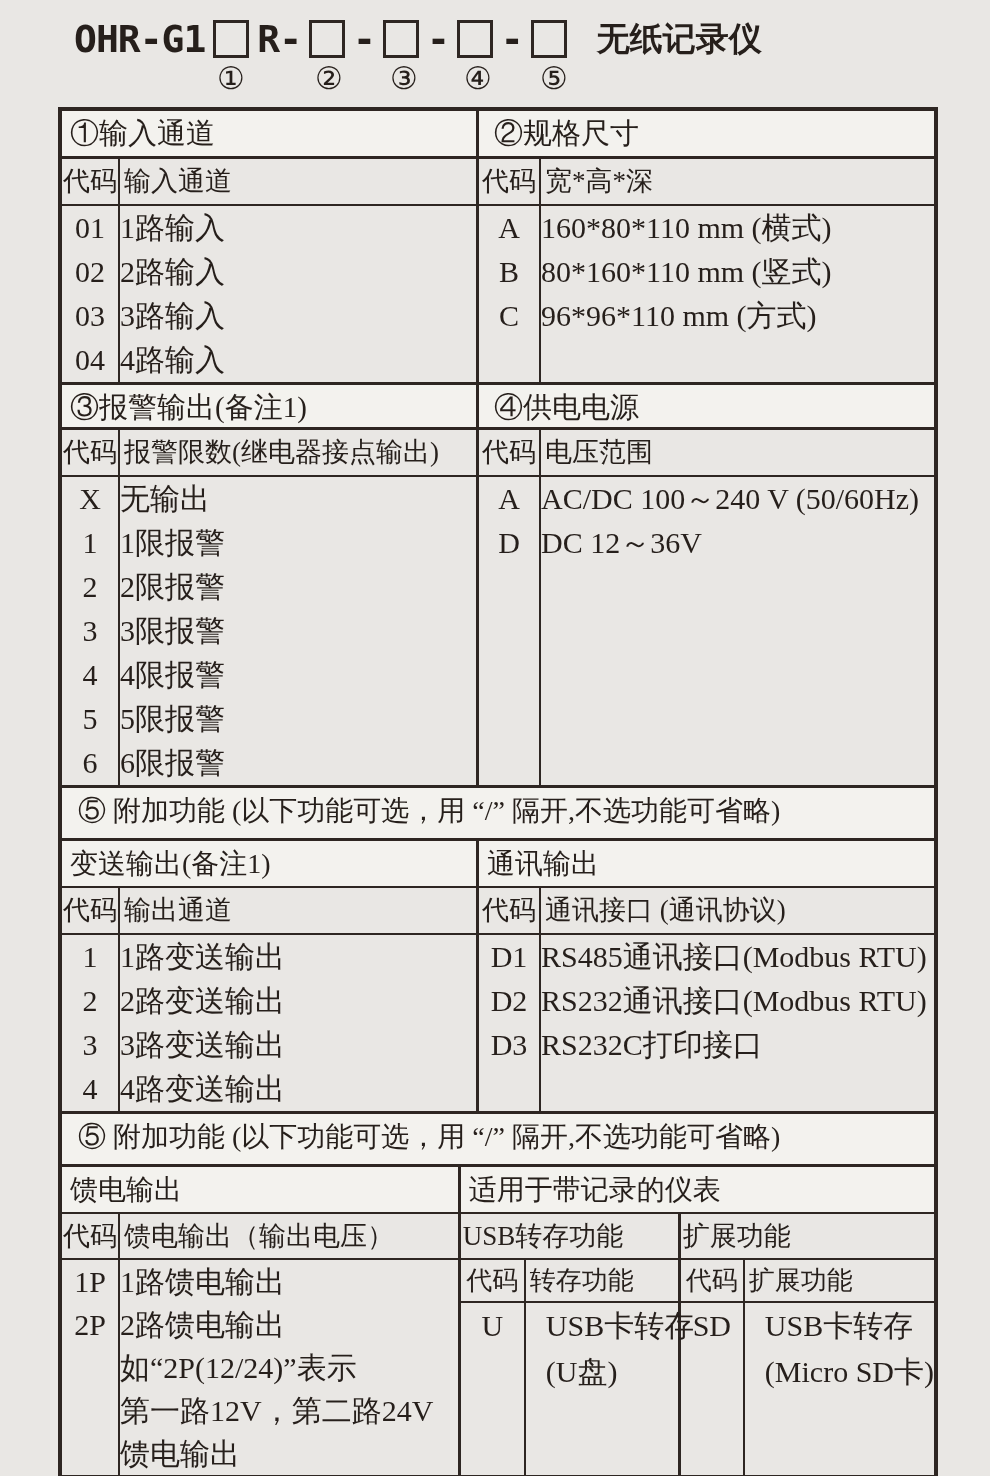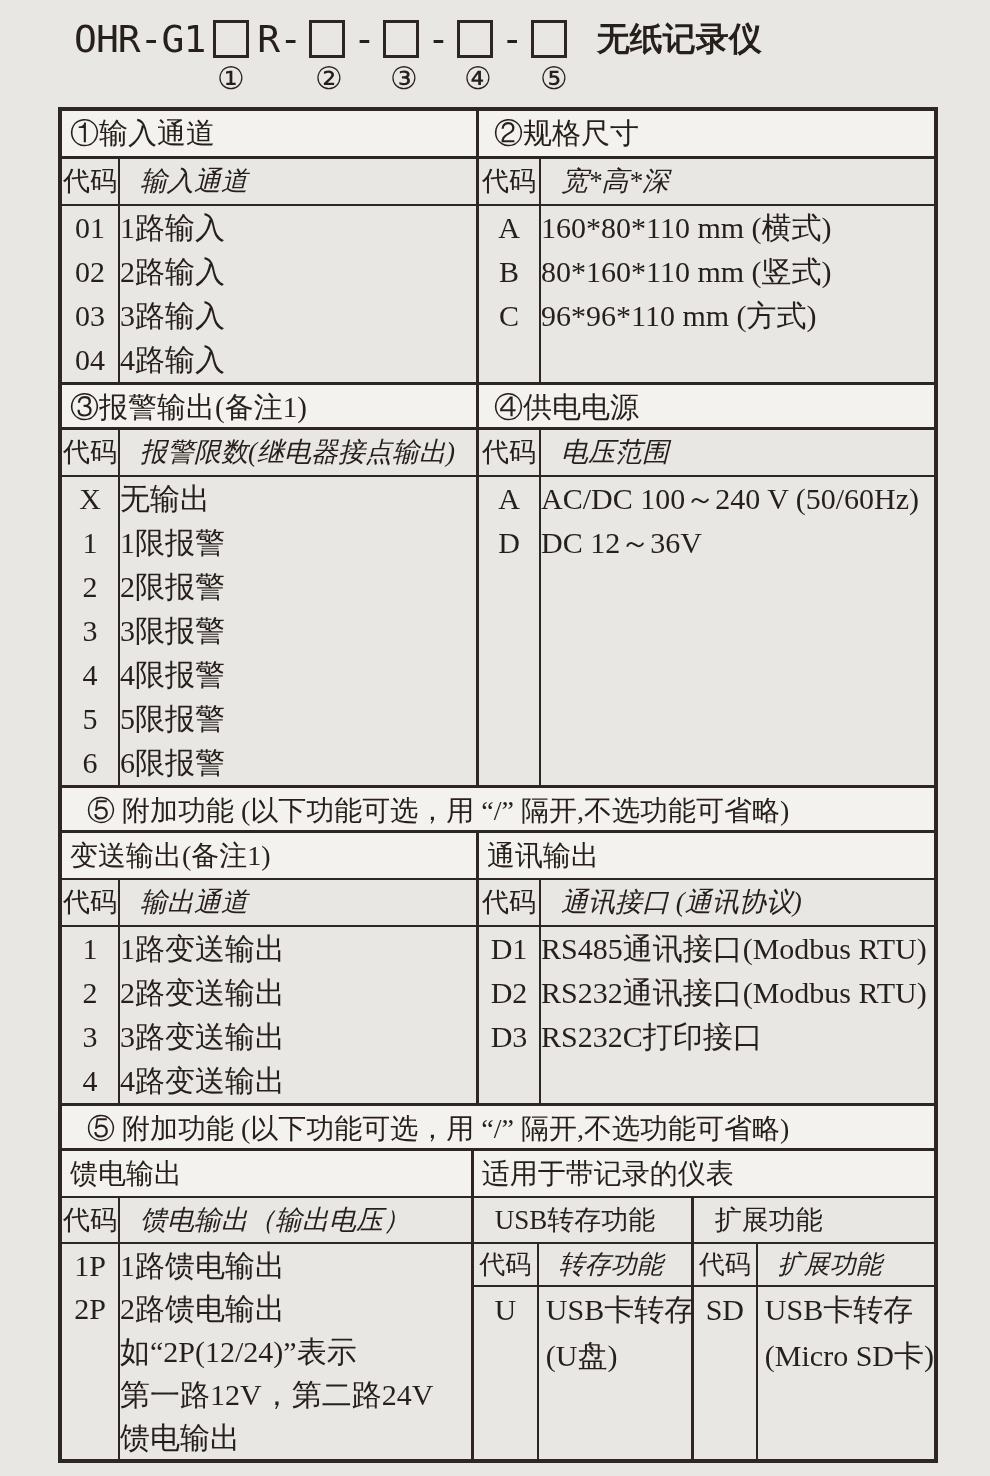--- a/index.html
+++ b/index.html
@@ -19,21 +19,21 @@
   }
 
   
   .title-row{
     position:absolute; left:74px; top:16px;
     display:flex; align-items:center; gap:8px;
     height:46px;
   }
   .model{
     font-family:"DejaVu Sans Mono","Liberation Mono",monospace;
-    font-weight:normal; font-size:38px; line-height:46px;
+    font-weight:bold; font-size:38px; line-height:46px;
     letter-spacing:-1px; white-space:nowrap;
   }
   .slot{
     width:36px; height:38px;
     border:3px solid var(--bc);
     display:inline-block; flex:0 0 auto;
   }
   .prod{
     font-family:"Liberation Sans","DejaVu Sans",sans-serif;
     font-weight:bold; font-size:33px; line-height:46px;
@@ -52,39 +52,39 @@
     background:var(--bg);
   }
   .sechdr{ display:flex; height:48px; border-bottom:3px solid var(--bc); background:var(--hbg); }
   .sechdr .lh{ width:417px; border-right:3px solid var(--bc); }
   .sechdr .rh{ flex:1;padding-left:15px; }
   .hdr-txt{
     font-size:29px; line-height:45px; padding-left:8px;
     white-space:nowrap; overflow:hidden;
   }
   .fullhdr{
-    height:48px; border-bottom:3px solid var(--bc); background:var(--hbg);
-    font-size:28px; line-height:45px; padding-left:25px;
+    height:56px; border-bottom:3px solid var(--bc); background:var(--hbg);
+    font-size:28px; line-height:45px; padding-left:16px;
     white-space:nowrap; overflow:hidden;
   }
   .secbody{ display:flex; }
   .half{ display:flex; flex-direction:column; }
   .half.l{ width:417px; border-right:3px solid var(--bc); }
   .half.r{ flex:1; }
 
   .subhdr{
     height:47px; border-bottom:2px solid var(--bc); background:var(--hbg);
     font-size:28px; line-height:45px; padding-left:8px; white-space:nowrap;
   }
   .colhdr{ display:flex; height:47px; border-bottom:2px solid var(--bc); background:var(--bg); }
   .colhdr .code{ border-right:2px solid var(--bc); text-align:center; }
   .colhdr span, .colhdr div{
     font-size:27px; line-height:44px; white-space:nowrap; overflow:hidden;
   }
-  .colhdr .lbl{ padding-left:20px; flex:1;font-style:italic; }
+  .colhdr .lbl{ padding-left:4px; flex:1; }
 
   .dataarea{ display:flex; flex:1; }
   .codecol{ border-right:2px solid var(--bc); text-align:center; flex:0 0 auto; }
   .desccol{ flex:1; }
   .dcell{
     height:44px; font-size:30px; line-height:44px;
     white-space:nowrap; overflow:hidden;
   }
   .desccol .dcell{ }
 
@@ -97,29 +97,29 @@
 
   
   .s4-left-body{ height:215px; }
   .s4-left-body .dcell{ height:43px; line-height:43px; }
   .subtables{ display:flex; flex:1; }
   .subt{ display:flex; flex-direction:column; }
   .subt.usb{ width:220px; border-right:3px solid var(--bc); }
   .subt.sd{ flex:1; }
   .subt .subhdr2{
     height:46px; border-bottom:2px solid var(--bc); background:var(--bg);
-    font-size:27px; line-height:44px; padding-left:21px; white-space:nowrap;
+    font-size:27px; line-height:44px; padding-left:2px; white-space:nowrap;
   }
   .subt .colhdr{ height:43px; }
   .subt .colhdr span, .subt .colhdr div{ font-size:26px; line-height:41px; }
   .cw-u{ width:65px; }
   .cw-s{ width:64px; }
   .subt .dataarea{ height:172px; }
   .subt .dcell{ height:46px; line-height:46px; padding-left:0; }
-  .subt .desccol .dcell{ padding-left:7px; }
+  .subt .desccol .dcell{ padding-left:20px; }
 </style>
 </head>
 <body>
 
 <div class="title-row">
   <span class="model">OHR-G1</span>
   <span class="slot"></span>
   <span class="model">R-</span>
   <span class="slot"></span>
   <span class="model">-</span>

